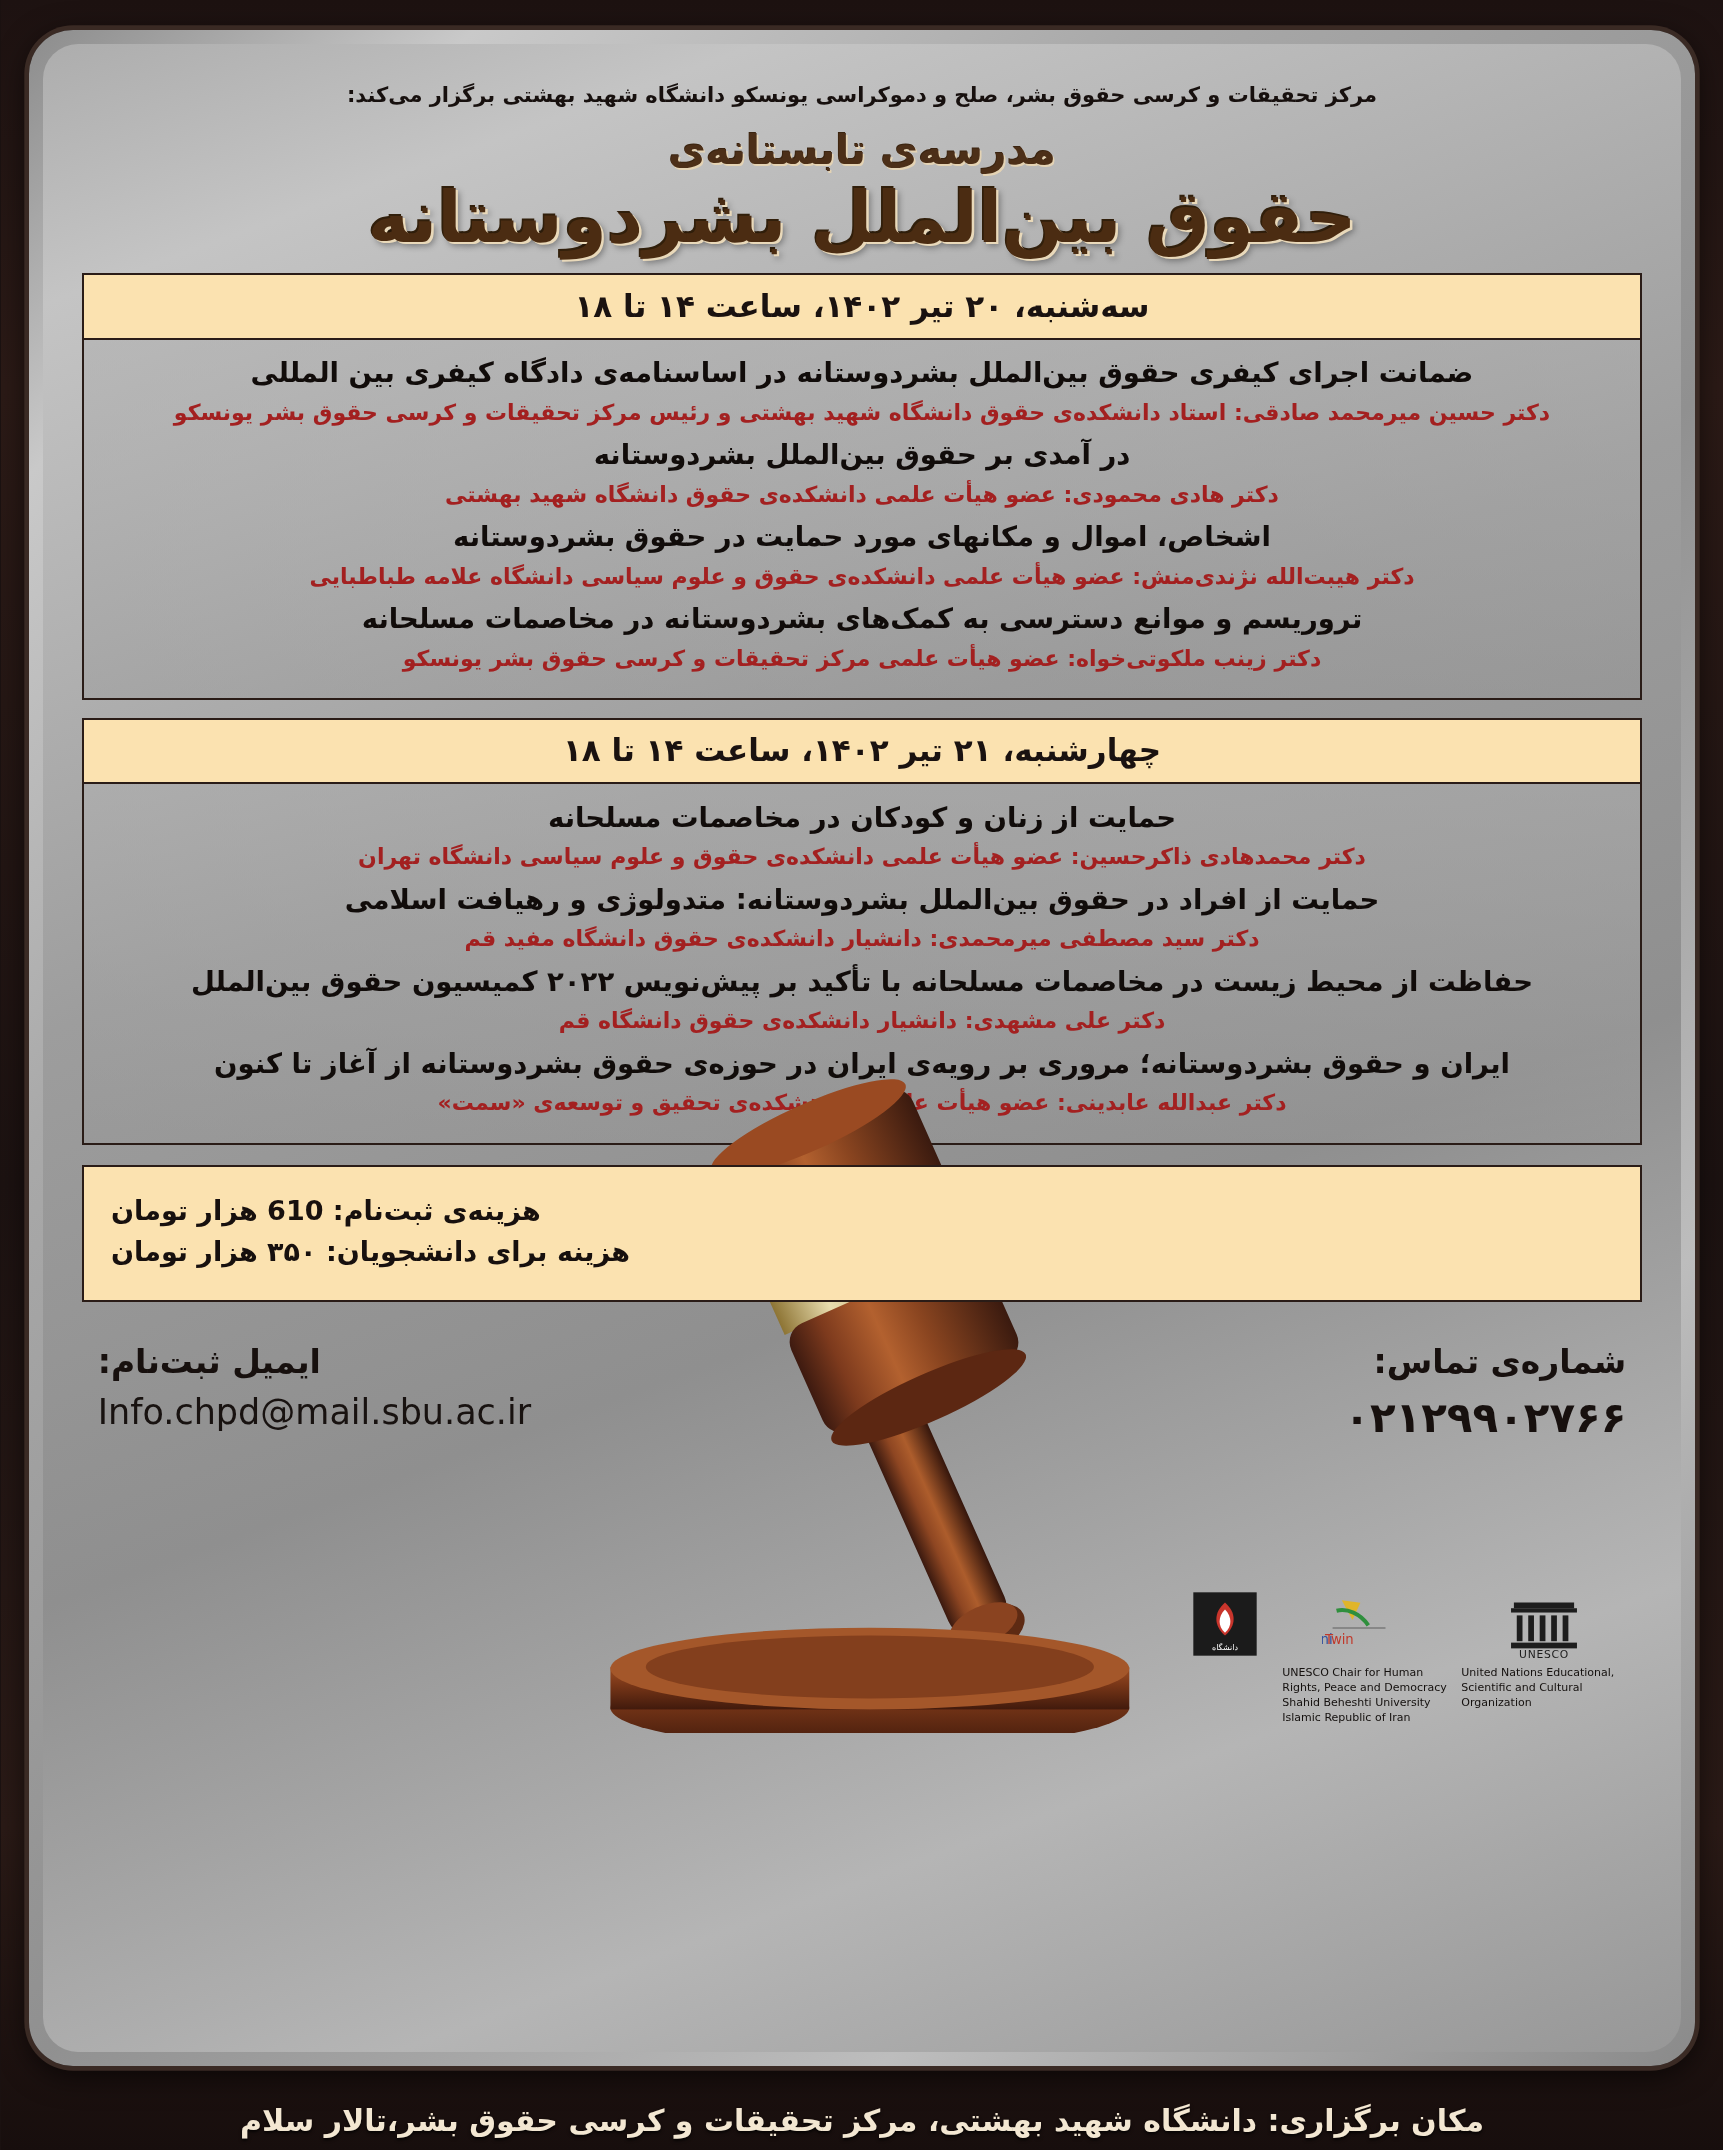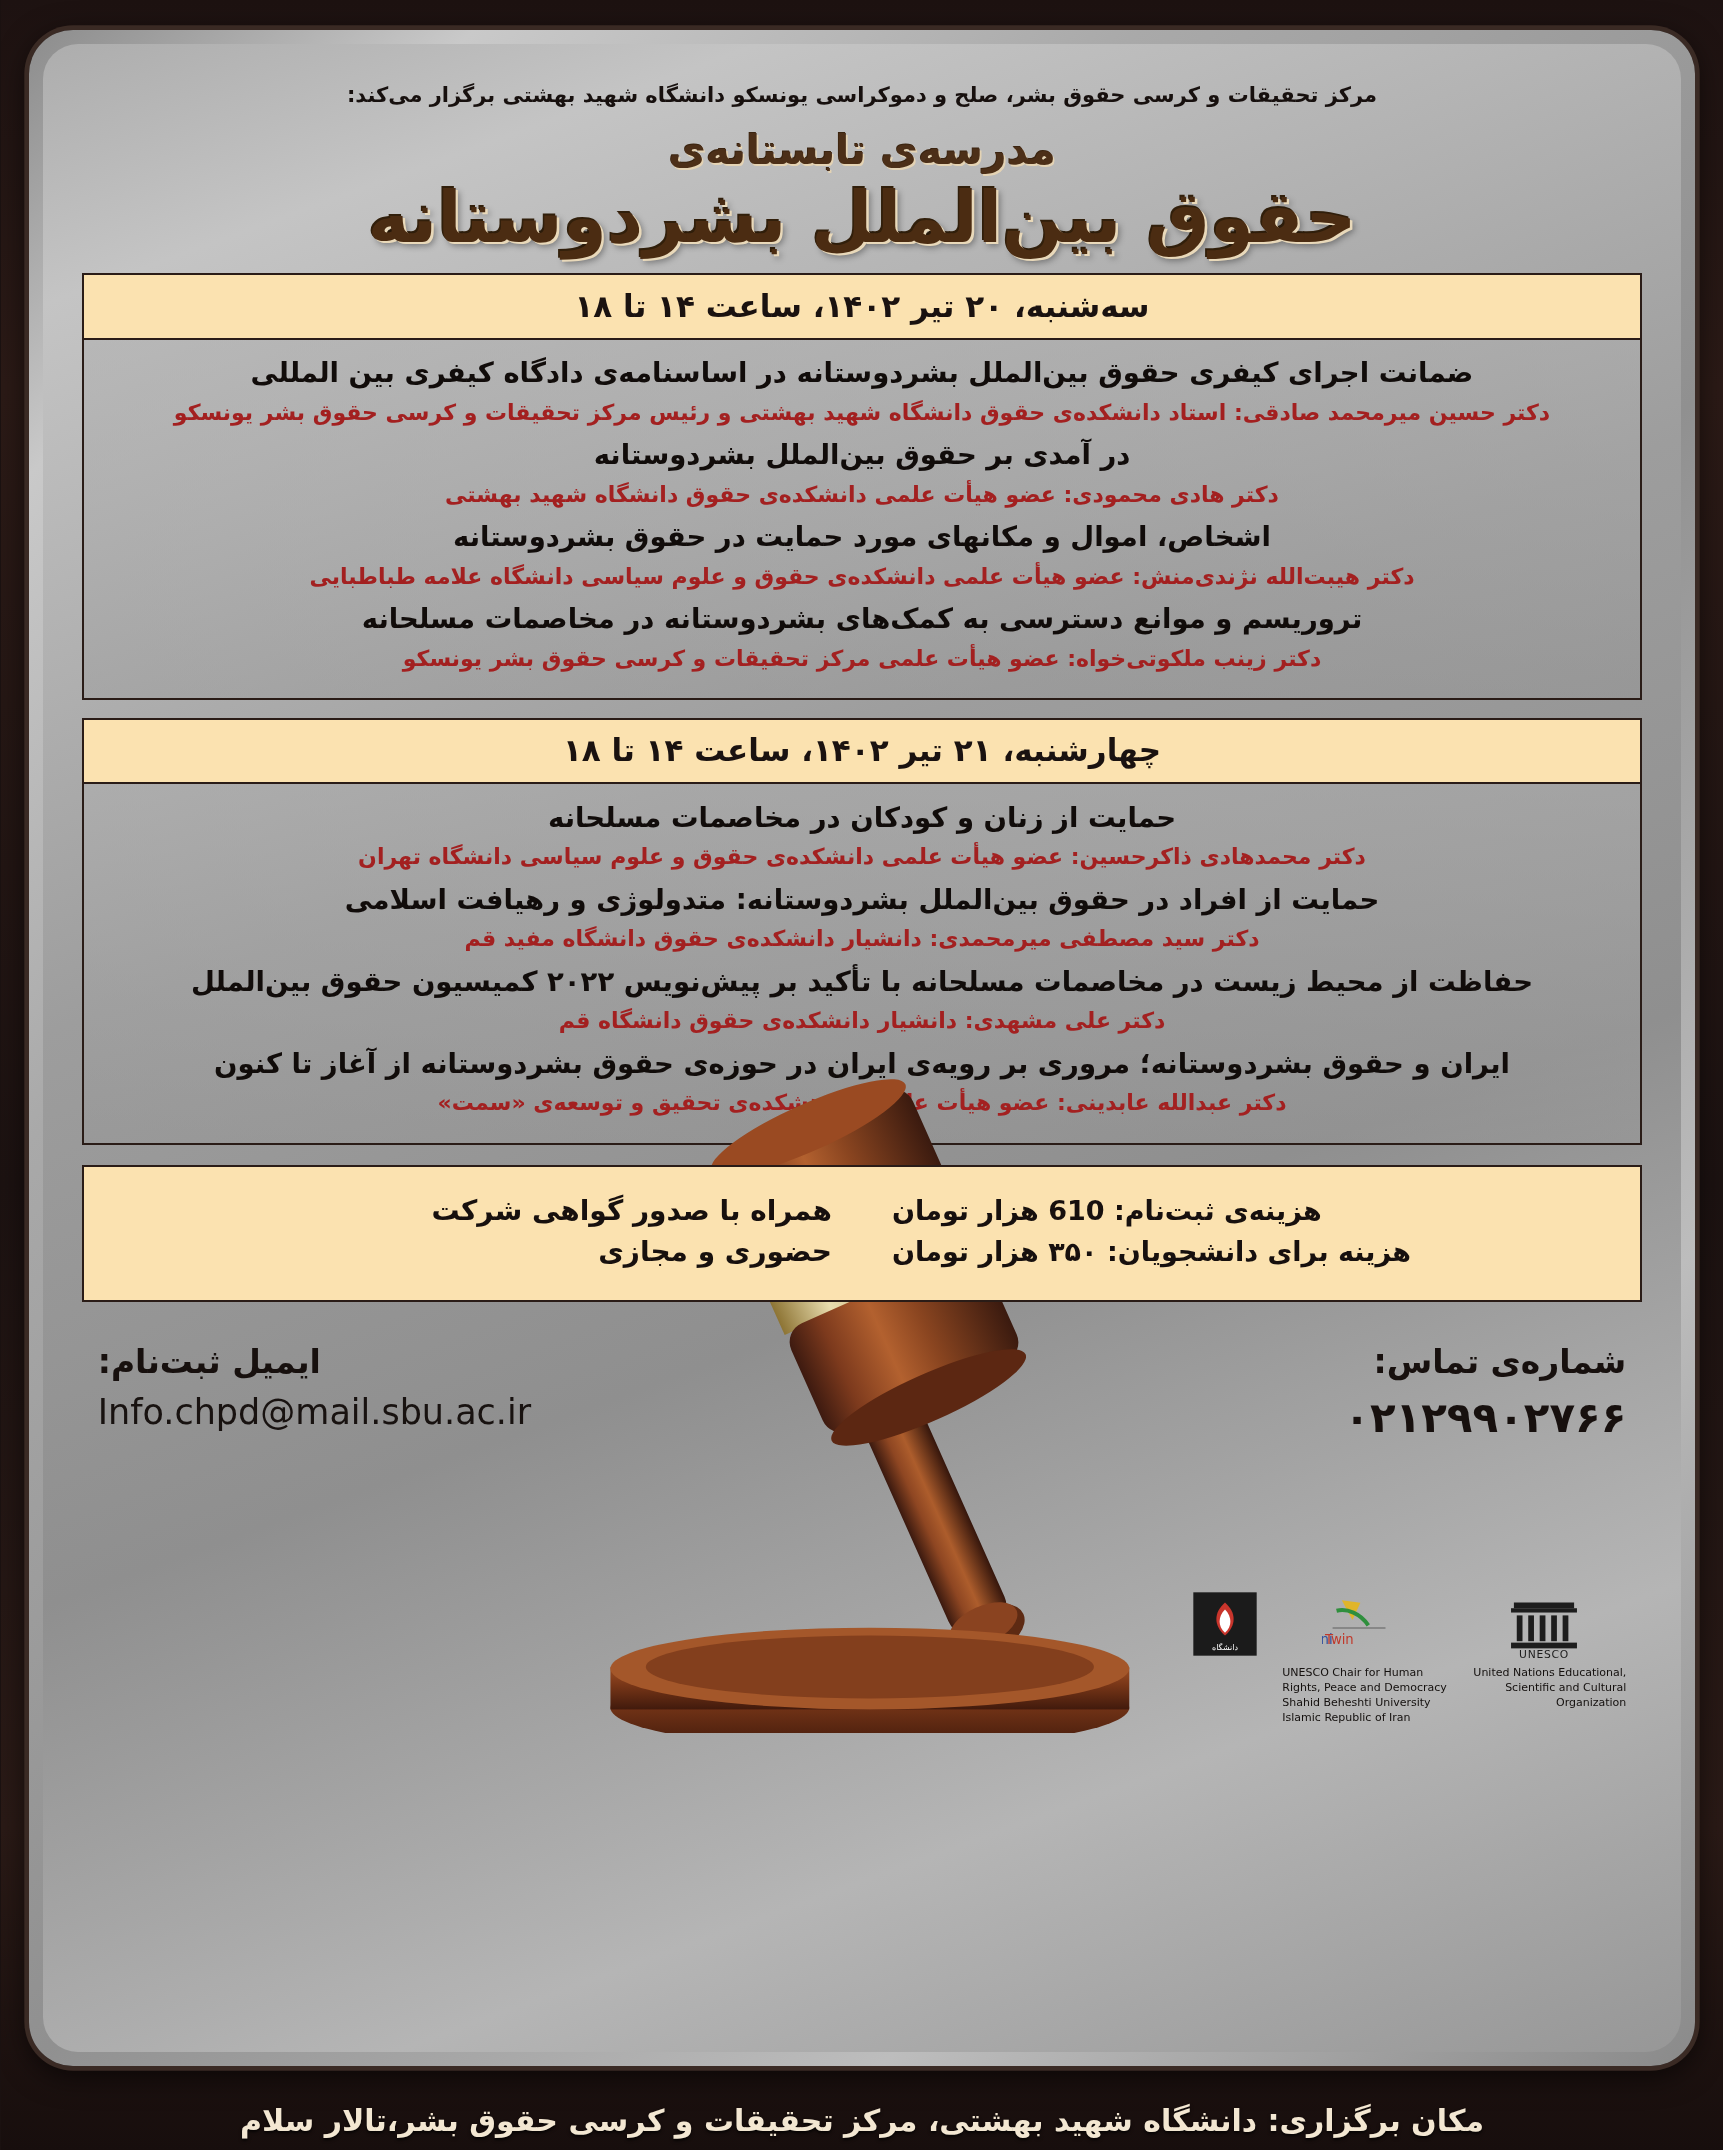--- a/index.html
+++ b/index.html
@@ -210,21 +210,21 @@
     justify-content: center;
   }
   .logo-caption {
     font-size: 11px;
     line-height: 1.35;
     color: #14100e;
     direction: ltr;
     text-align: left;
     max-width: 165px;
   }
-  .logo-caption.center { text-align: right; }
+  .logo-caption.center { text-align: left; }
 
   
   .gavel {
     position: absolute;
     left: 50%;
     transform: translateX(-50%);
     bottom: -4.7px;
     width: 645px;
     height: 676px;
     z-index: 2;
@@ -280,24 +280,20 @@
         <div class="speaker">دکتر محمدهادی ذاکرحسین: عضو هیأت علمی دانشکده‌ی حقوق و علوم سیاسی دانشگاه تهران</div>
         <div class="topic">حمایت از افراد در حقوق بین‌الملل بشردوستانه: متدولوژی و رهیافت اسلامی</div>
         <div class="speaker">دکتر سید مصطفی میرمحمدی: دانشیار دانشکده‌ی حقوق دانشگاه مفید قم</div>
         <div class="topic">حفاظت از محیط زیست در مخاصمات مسلحانه با تأکید بر پیش‌نویس ۲۰۲۲ کمیسیون حقوق بین‌الملل</div>
         <div class="speaker">دکتر علی مشهدی: دانشیار دانشکده‌ی حقوق دانشگاه قم</div>
         <div class="topic">ایران و حقوق بشردوستانه؛ مروری بر رویه‌ی ایران در حوزه‌ی حقوق بشردوستانه از آغاز تا کنون</div>
         <div class="speaker">دکتر عبدالله عابدینی: عضو هیأت علمی پژوهشکده‌ی تحقیق و توسعه‌ی «سمت»</div>
       </div>
 
       <div class="fee-box">
-        <div class="fee-left">
-          <div>همراه با صدور گواهی شرکت</div>
-          <div>حضوری و مجازی</div>
-        </div>
         <div class="fee-right">
           <div>هزینه‌ی ثبت‌نام: 610 هزار تومان</div>
           <div>هزینه برای دانشجویان: ۳۵۰ هزار تومان</div>
         </div>
       </div>
 
       <div class="contact-area">
 
         <svg class="gavel" viewBox="0 0 820 860" aria-hidden="true">
           <defs>

